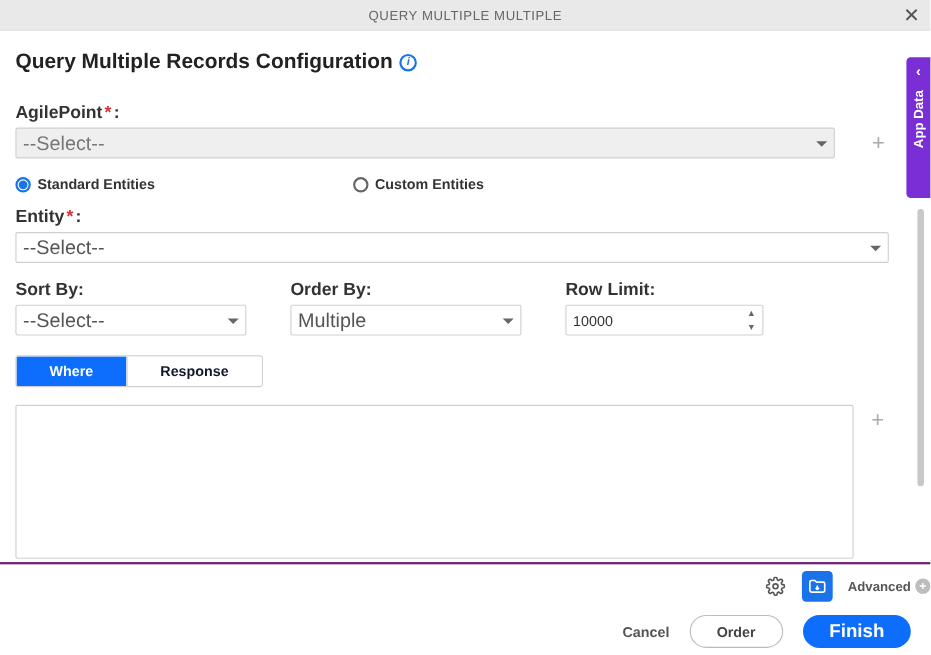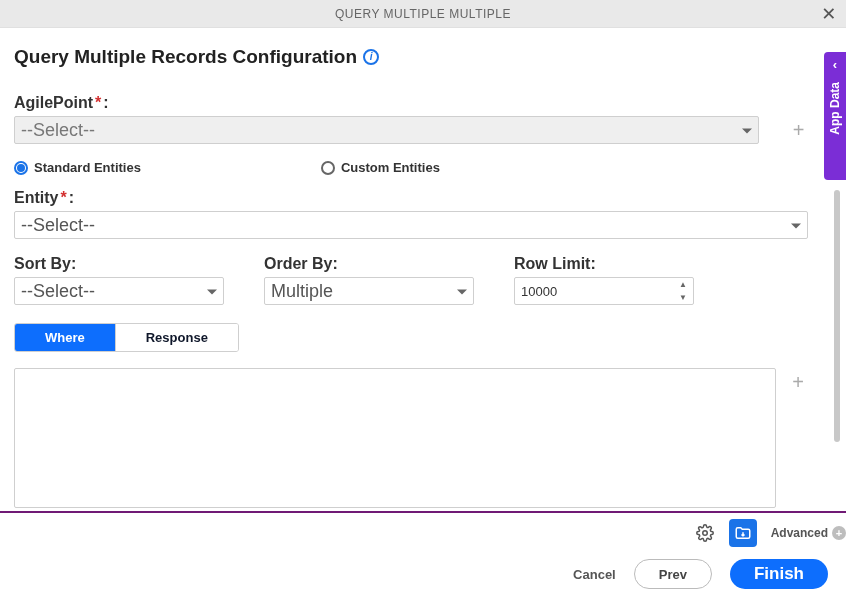--- a/index.html
+++ b/index.html
@@ -418,16 +418,16 @@
           <path d="M12 11v5M12 16l2-2M12 16l-2-2"></path>
         </svg>
     </span>
     <span class="adv-label">
       <span>Advanced</span>
       <span class="adv-plus">+</span>
     </span>
   </div>
   <div class="action-row">
     <button class="btn-link">Cancel</button>
-    <button class="btn-outline">Prev</button>
+    <button class="btn-outline">Order</button>
     <button class="btn-primary">Finish</button>
   </div>
 </div>
 
 </body></html>

